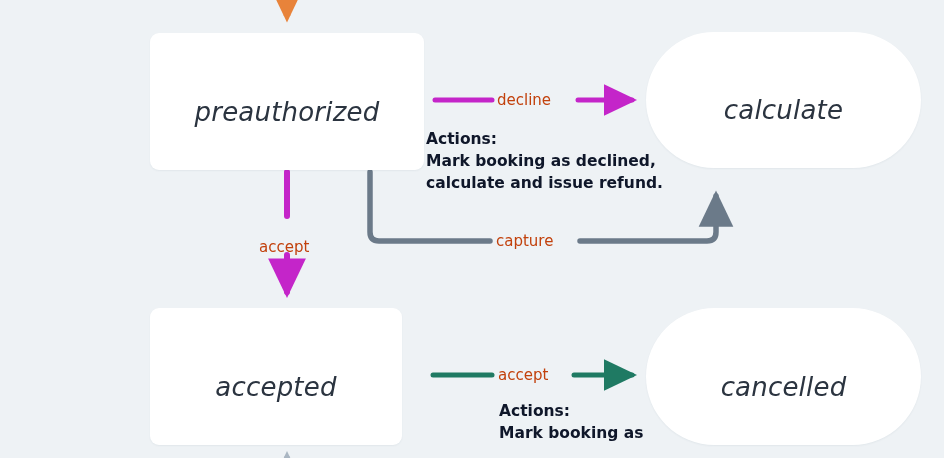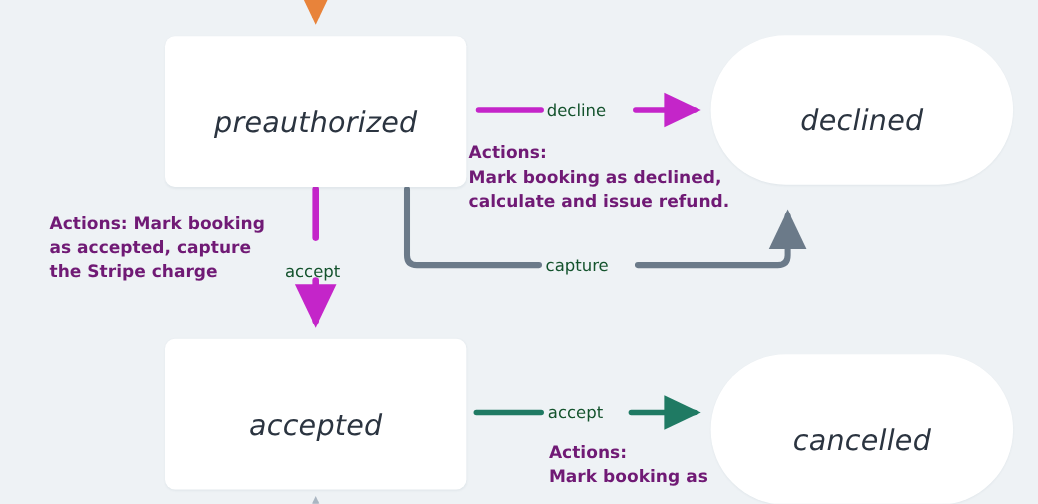--- a/index.html
+++ b/index.html
@@ -43,30 +43,30 @@
     font-size: 26px;
     color: #2b3440;
     letter-spacing: 0.2px;
     white-space: nowrap;
     margin-top: 20px;
   }
   .edge-label {
     position: absolute;
     font-family: "DejaVu Sans", sans-serif;
     font-size: 15px;
-    color: #14532d;
+    color: #c2410c;
     white-space: nowrap;
     line-height: 1;
   }
   .action-note {
     position: absolute;
     font-family: "DejaVu Sans", sans-serif;
     font-size: 15.5px;
     font-weight: 600;
-    color: #701a75;
+    color: #0f172a;
     line-height: 1.42;
     white-space: pre;
   }
 </style>
 </head>
 <body>
 
 <div id="canvas">
 
   <svg class="edges" viewBox="0 0 944 458">
@@ -103,43 +103,40 @@
     <line x1="574" y1="375" x2="632" y2="375" stroke="#1f7a63" stroke-width="5" stroke-linecap="round" marker-end="url(#arrow-green)"></line>
 
     <line x1="287" y1="470" x2="287" y2="456" stroke="#aab6c2" stroke-width="5" stroke-linecap="butt" marker-end="url(#arrow-gray-faint)"></line>
   </svg>
 
   <div class="node rect" style="left:150px; top:33px; width:274px; height:137px;">
     <span class="node-label">preauthorized</span>
   </div>
 
   <div class="node pill" style="left:646px; top:32px; width:275px; height:136px;">
-    <span class="node-label">declined</span>
+    <span class="node-label">calculate</span>
   </div>
 
-  <div class="node rect" style="left:150px; top:308px; width:274px; height:137px;">
+  <div class="node rect" style="left:150px; top:308px; width:252px; height:137px;">
     <span class="node-label">accepted</span>
   </div>
 
-  <div class="node pill" style="left:646px; top:322px; width:275px; height:137px;">
+  <div class="node pill" style="left:646px; top:308px; width:275px; height:137px;">
     <span class="node-label">cancelled</span>
   </div>
 
   <div class="edge-label" style="left:497px; top:93px;">decline</div>
 
   <div class="edge-label" style="left:496px; top:234px;">capture</div>
 
   <div class="edge-label" style="left:259px; top:240px;">accept</div>
 
   <div class="edge-label" style="left:498px; top:368px;">accept</div>
 
   <div class="action-note" style="left:426px; top:128px;">Actions:
 Mark booking as declined,
 calculate and issue refund.</div>
 
-  <div class="action-note" style="left:45px; top:192px;">Actions: Mark booking
-as accepted, capture
-the Stripe charge</div>
 
   <div class="action-note" style="left:499px; top:400px;">Actions:
 Mark booking as</div>
 
 </div>
 
 </body></html>

